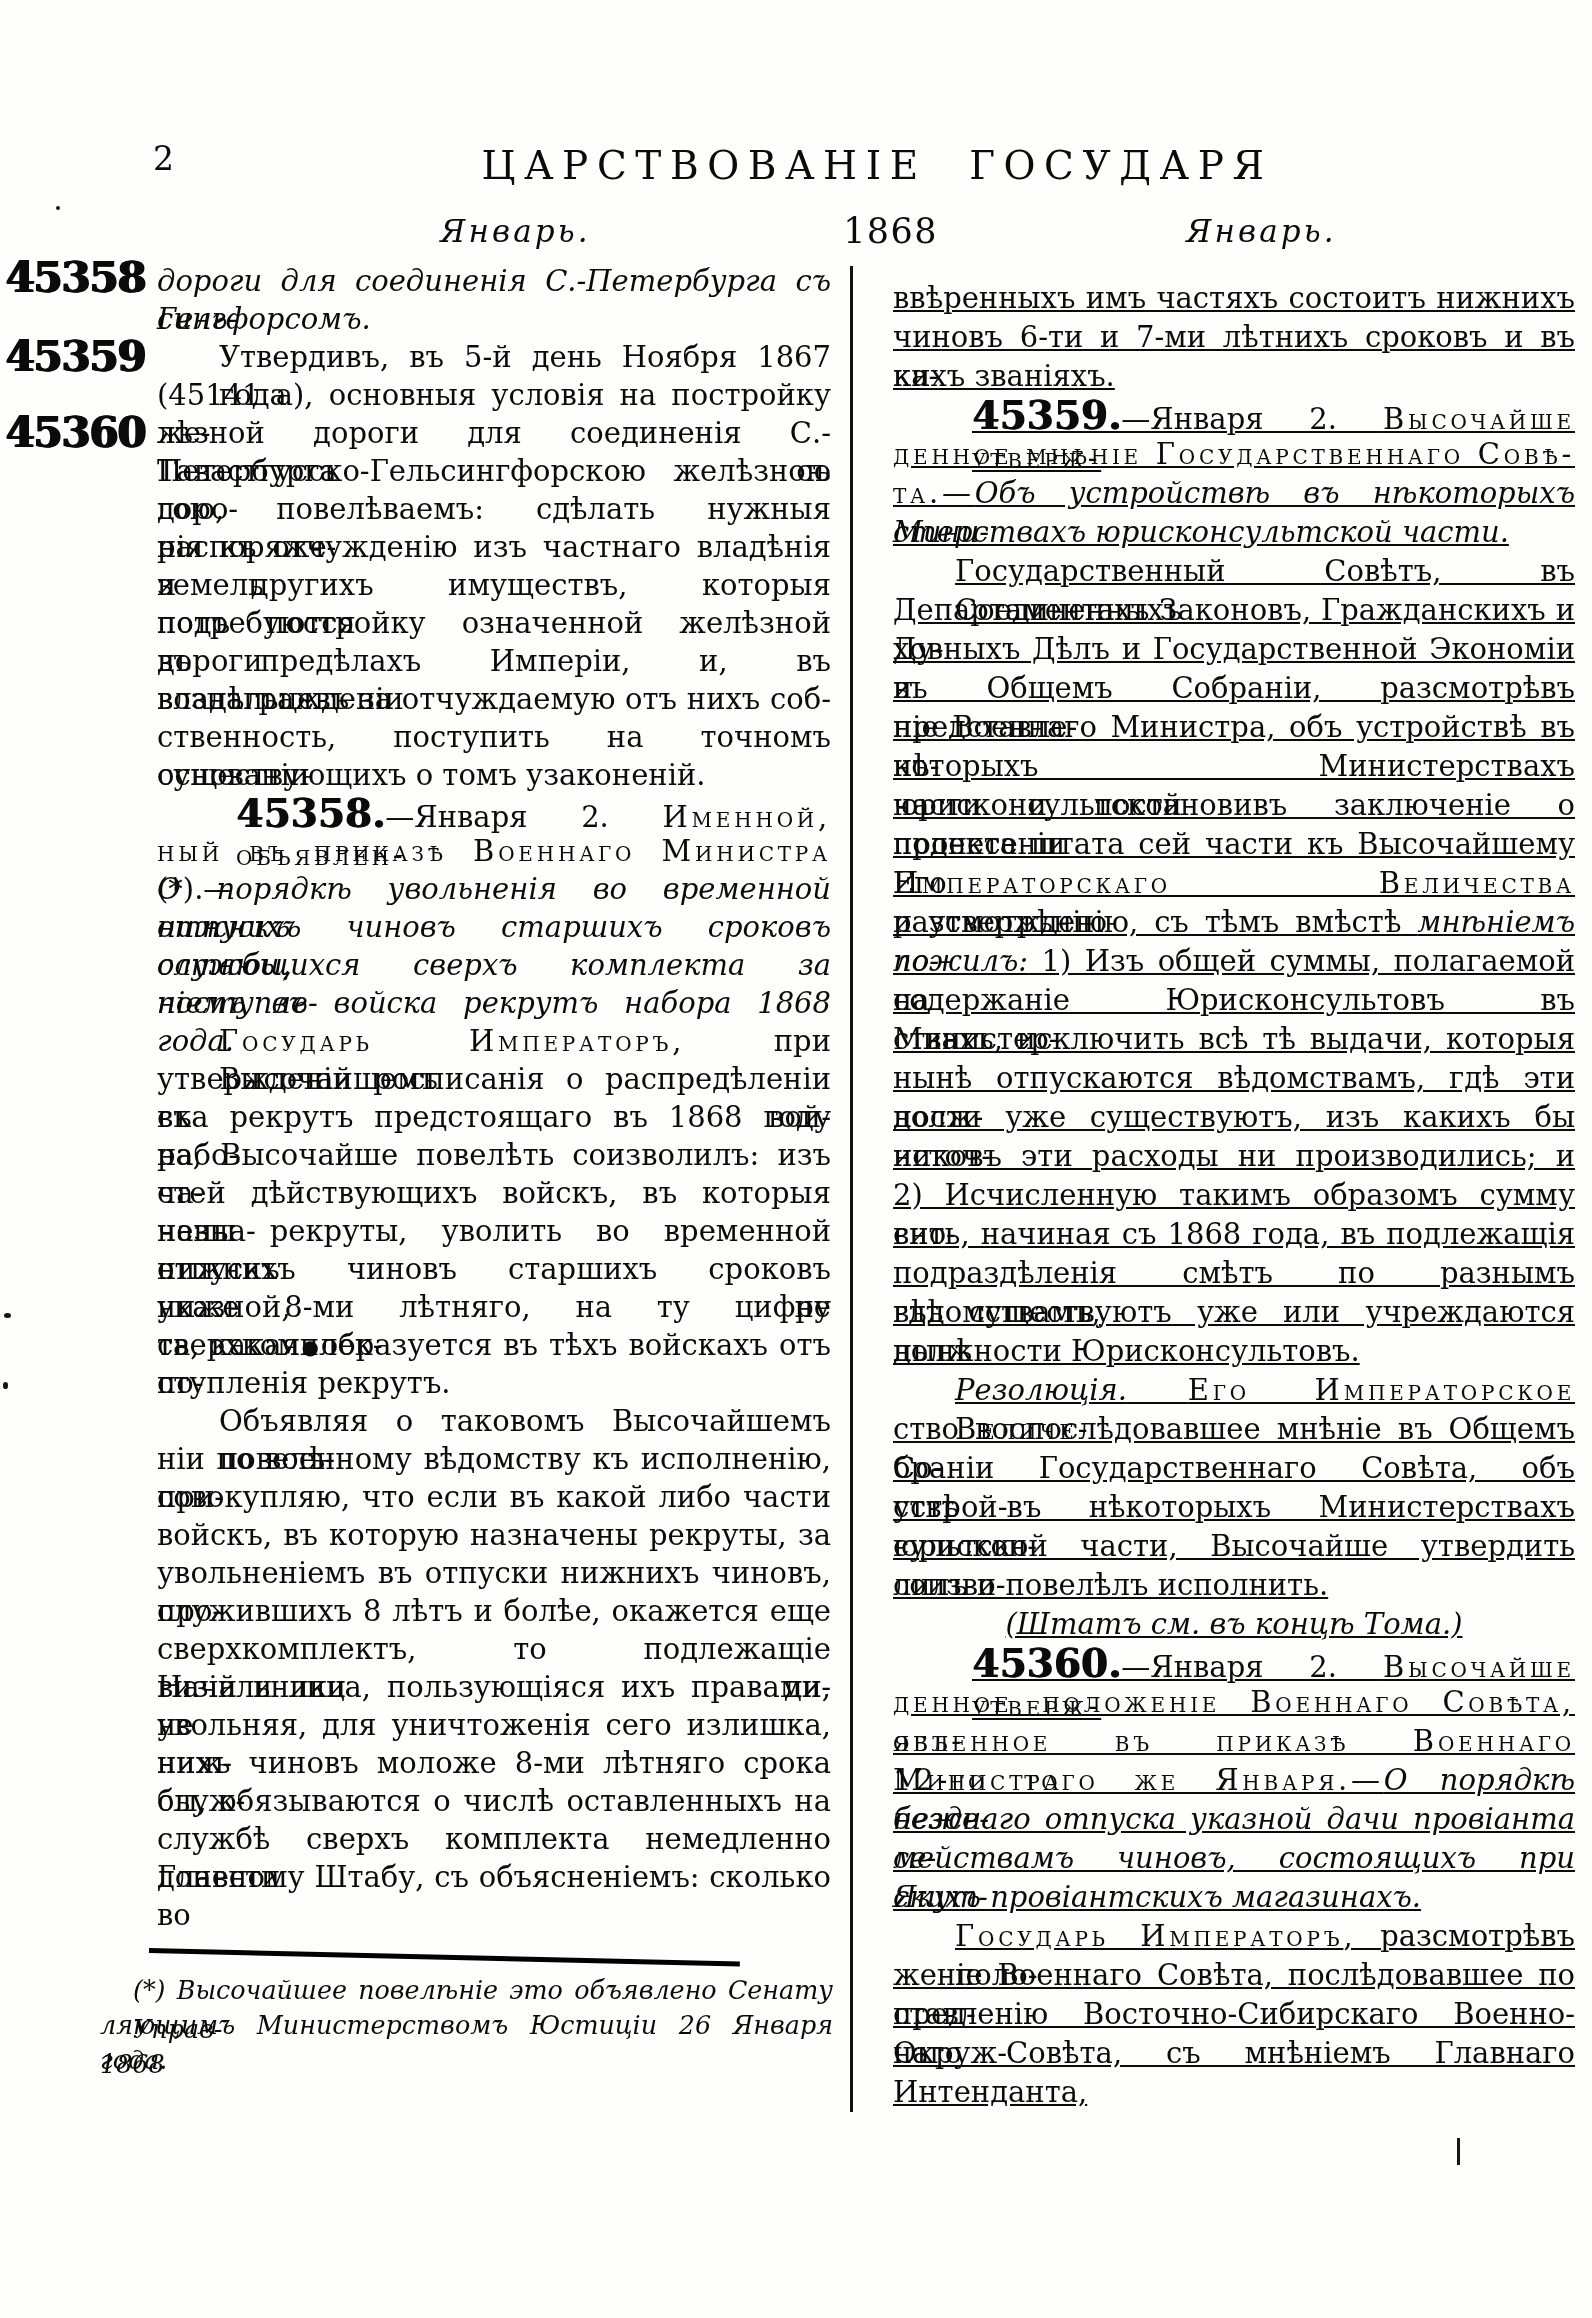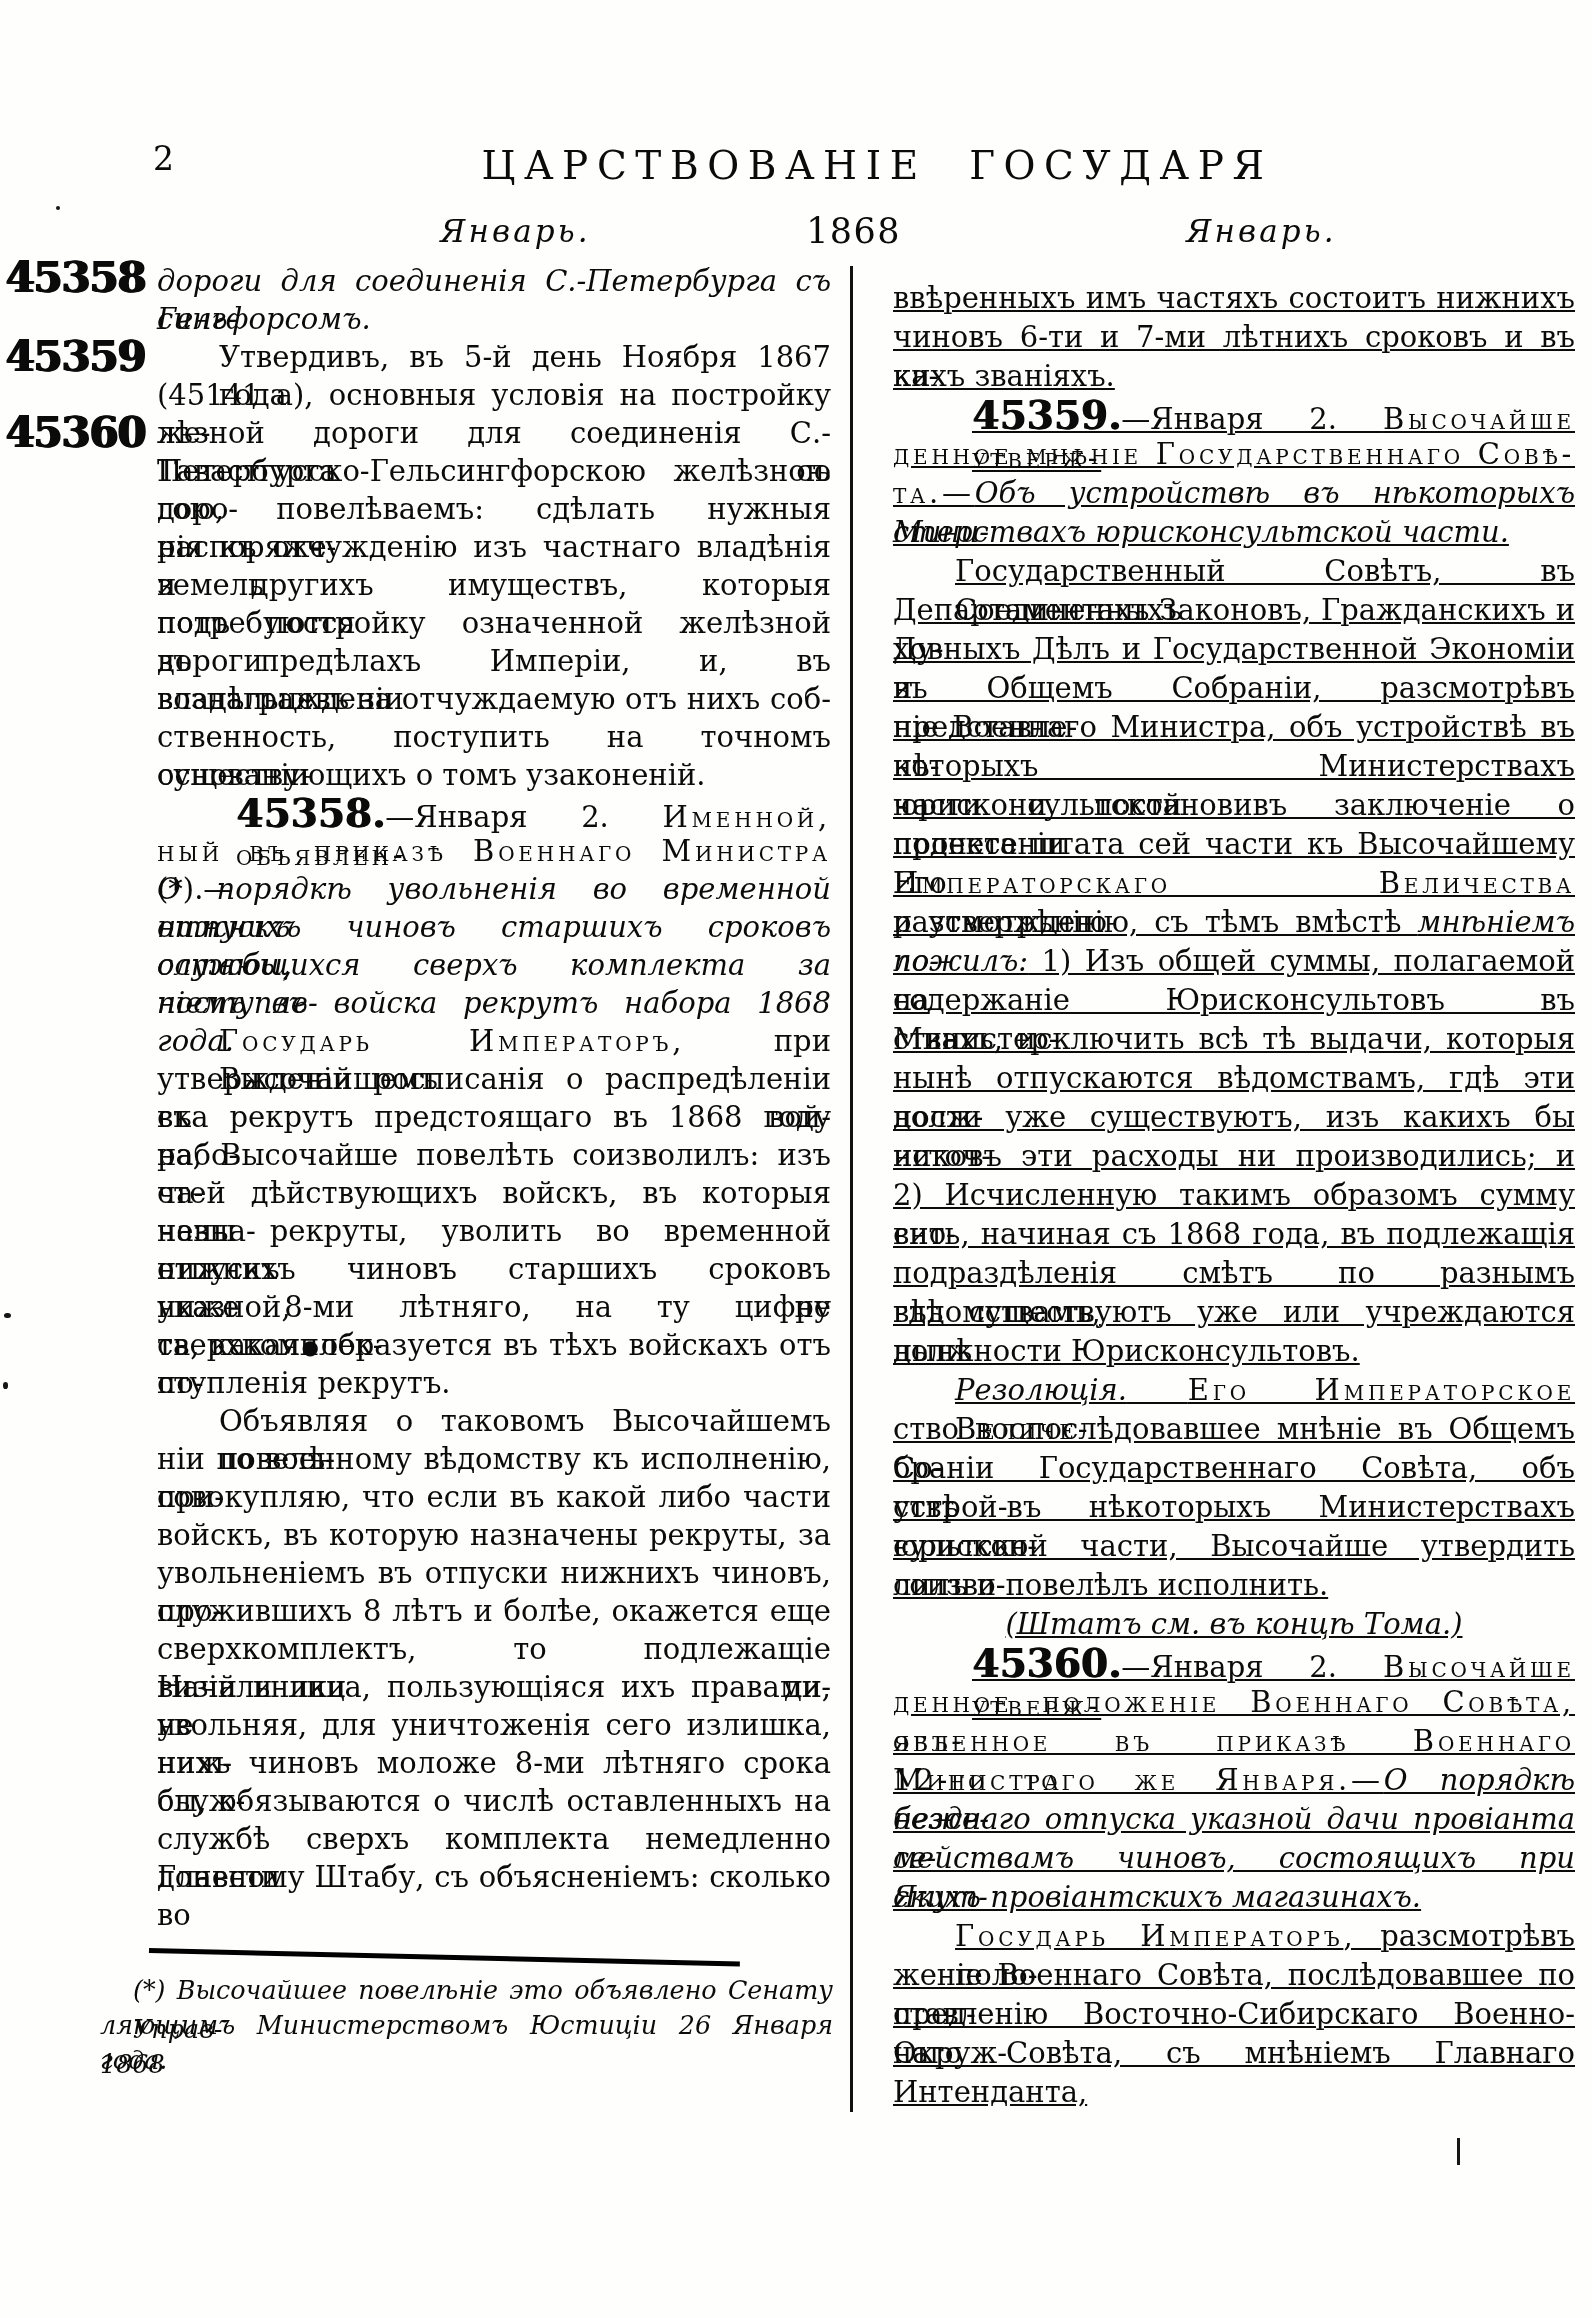--- a/index.html
+++ b/index.html
@@ -21,21 +21,21 @@
     text-align:center;font-size:39px;
     letter-spacing:0.22em;word-spacing:0.55em;
   }
   .month{
     position:absolute;top:213px;width:281px;text-align:center;
     font-style:italic;font-size:31px;letter-spacing:0.10em;
   }
   .month-left{left:375px;}
   .month-right{left:1121px;}
   .year{
-    position:absolute;left:753px;top:211px;width:201px;text-align:center;
+    position:absolute;left:790px;top:211px;width:201px;text-align:center;
     font-size:35px;letter-spacing:0.04em;
   }
   
   .margin-num{
     position:absolute;left:5.4px;width:187px;
     font-size:42px;font-weight:bold;letter-spacing:-1.3px;
     text-shadow:1.3px 0 0 currentColor,-0.7px 0 0 currentColor;
     white-space:nowrap;
   }
   

